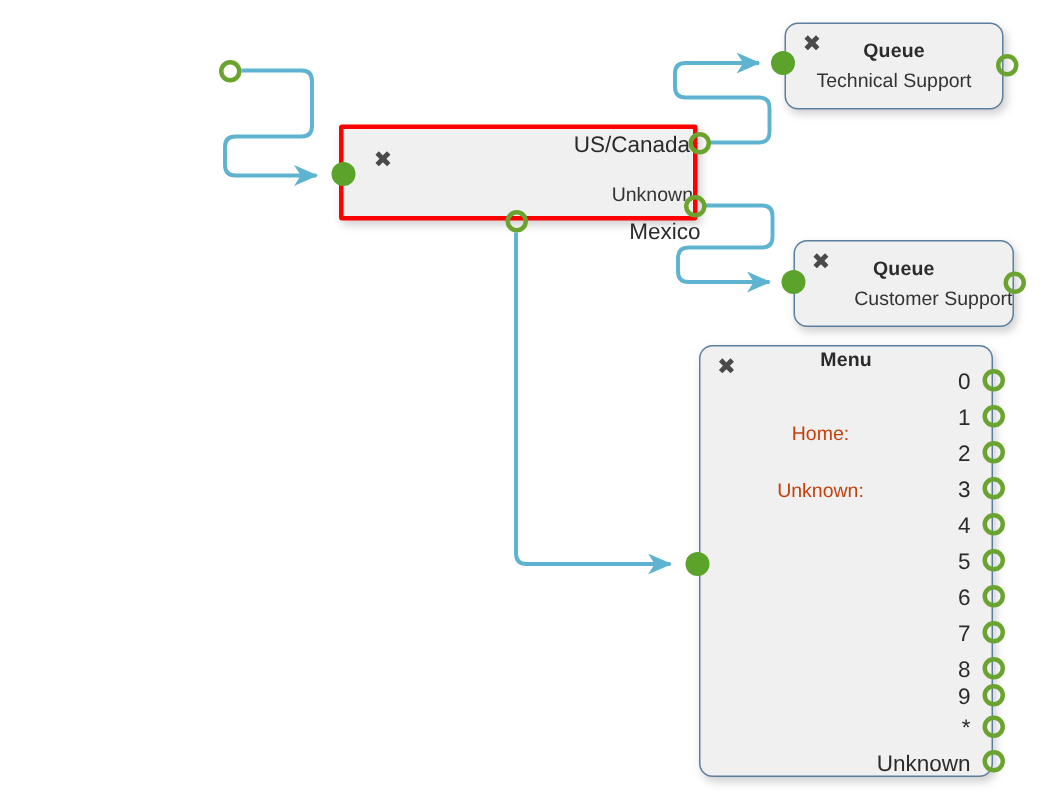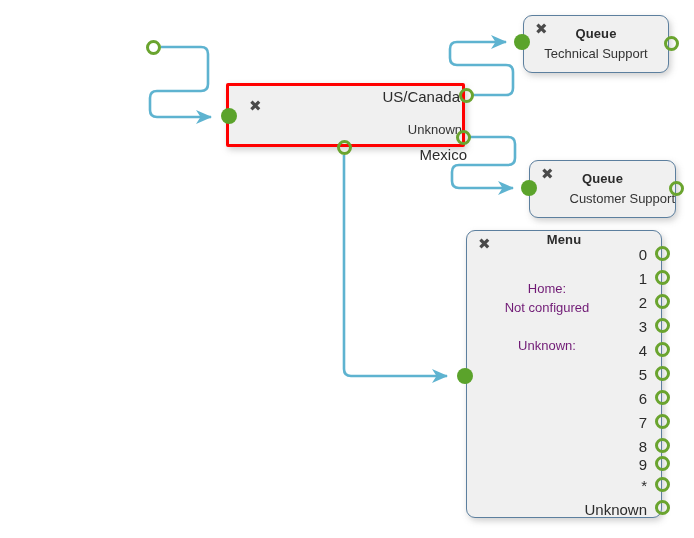--- a/index.html
+++ b/index.html
@@ -120,21 +120,21 @@
     height: 288px;
   }
   #node-menu .node-title { top: 1px; }
   .menu-body {
     position: absolute;
     left: 0;
     right: 34px;
     top: 48px;
     text-align: center;
     font-size: 13px;
-    color: #701a75;
+    color: #c2410c;
     line-height: 19px;
   }
   .menu-body .spacer { height: 19px; }
 
   
   .port {
     position: absolute;
     width: 15px;
     height: 15px;
     box-sizing: border-box;
@@ -213,21 +213,20 @@
     <div class="node-sub">Customer Support</div>
   </div>
   <div class="port filled" style="left:521px; top:180px;"></div>
   <div class="port" style="left:669px; top:181px;"></div>
 
   <div class="node" id="node-menu">
     <div class="node-close">✖</div>
     <div class="node-title">Menu</div>
     <div class="menu-body">
       <div>Home:</div>
-      <div>Not configured</div>
       <div class="spacer"></div>
       <div>Unknown:</div>
     </div>
   </div>
   <div class="port filled" style="left:457px; top:368px;"></div>
 
   <div class="port-label" style="left:595px; top:246px; width:52px;">0</div>
   <div class="port" style="left:655px; top:246px;"></div>
 
   <div class="port-label" style="left:595px; top:270px; width:52px;">1</div>

